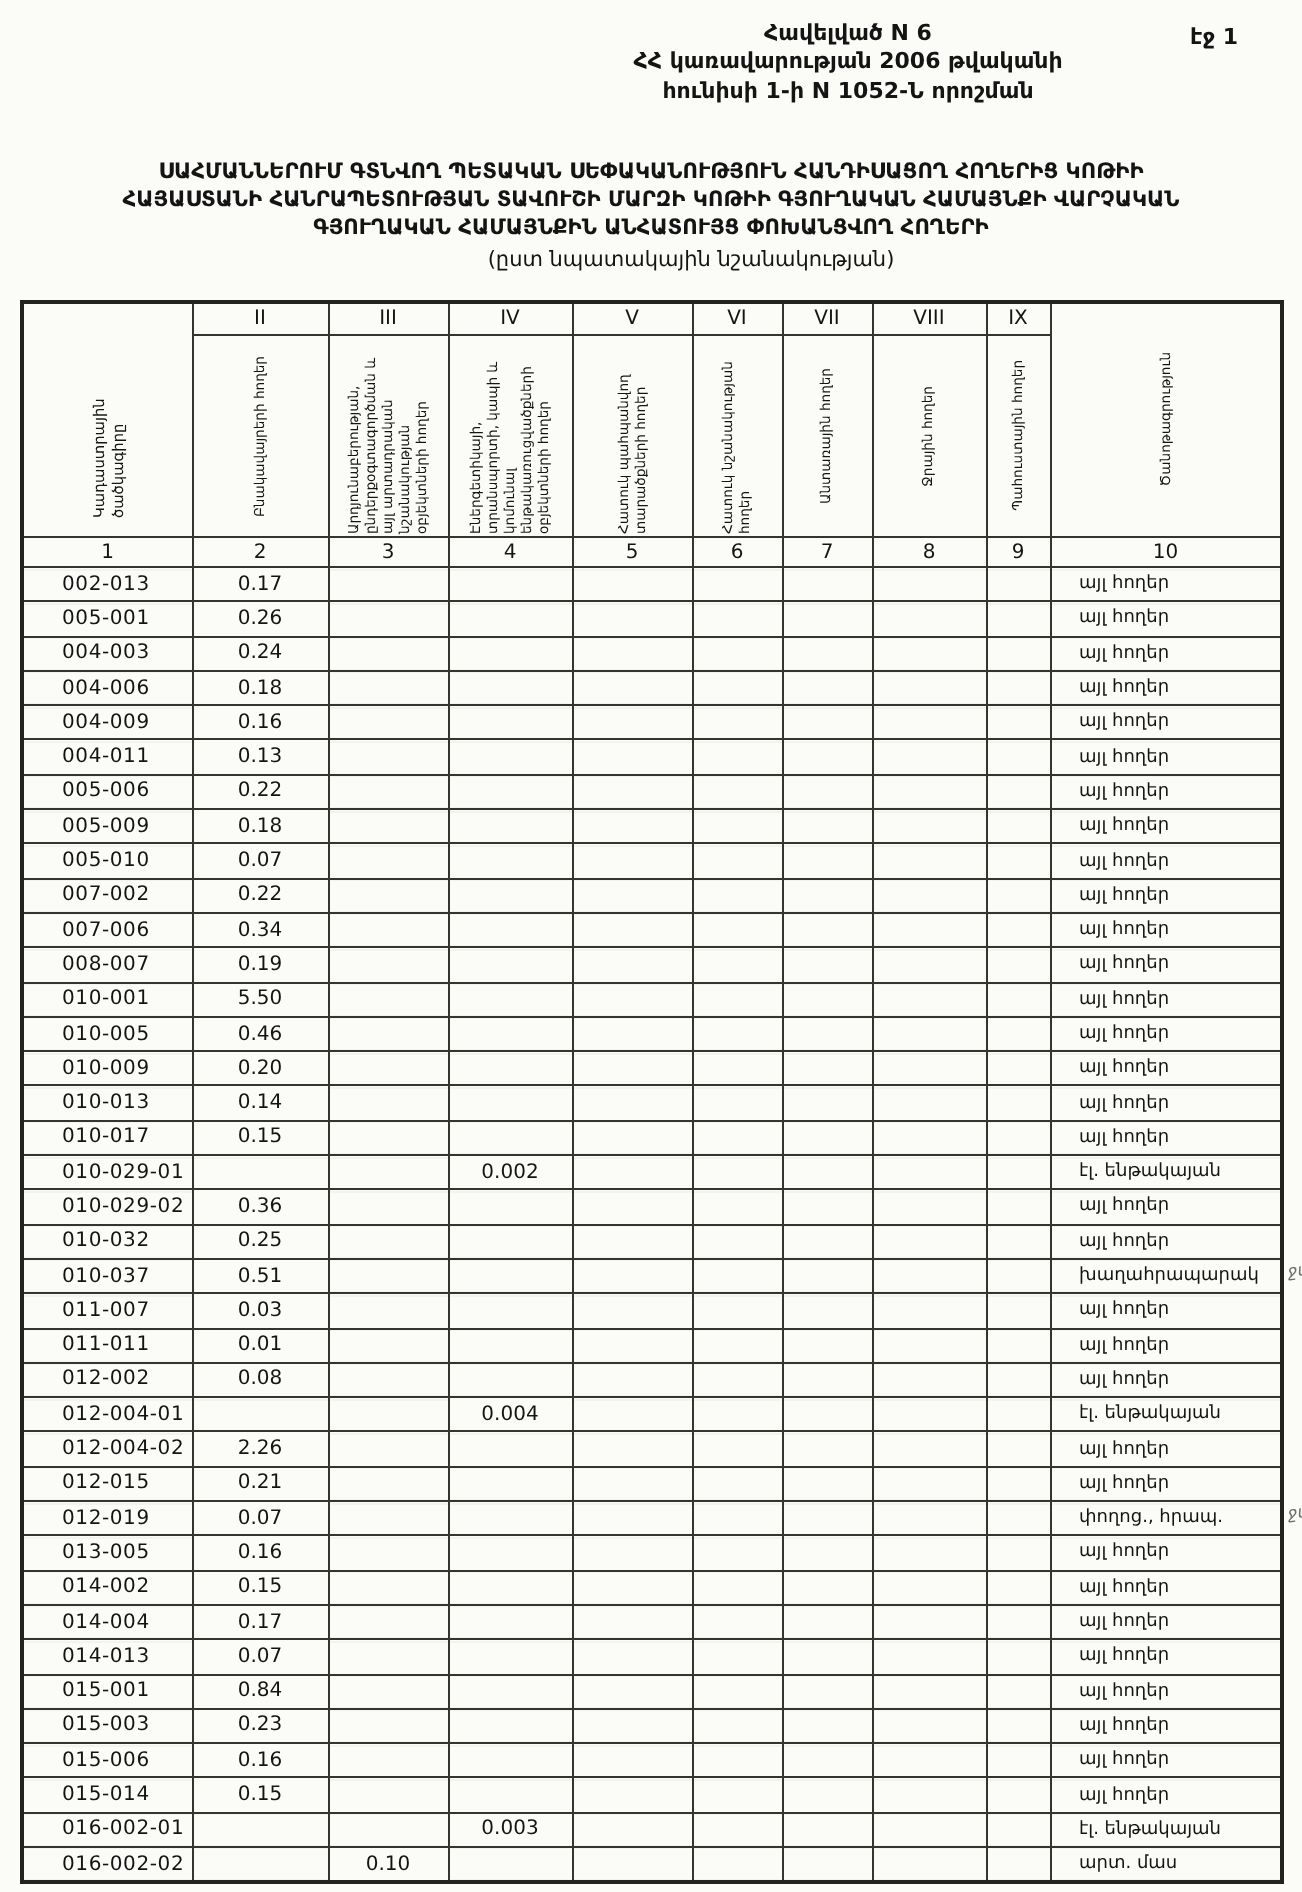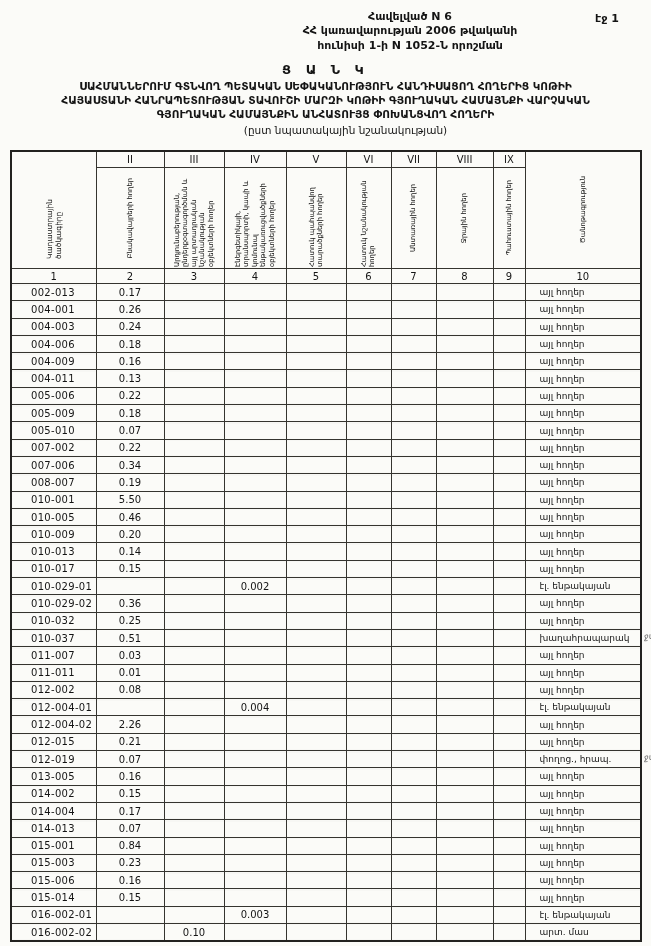--- a/index.html
+++ b/index.html
@@ -8,21 +8,21 @@
     background:#fbfbf8;
     color:#141414;
     font-family:"DejaVu Sans", sans-serif;
     position:relative;
     -webkit-font-smoothing:antialiased;
   }
   .page{position:relative;width:651px;height:946px;overflow:hidden;}
 
   
   .appendix{
-    position:absolute;top:10px;left:245px;width:330px;
+    position:absolute;top:10px;left:259px;width:330px;
     text-align:center;font-weight:bold;font-size:11px;line-height:1.3;
   }
   .page-label{
     position:absolute;top:12px;right:32px;
     font-weight:bold;font-size:11px;
   }
   .heading{
     position:absolute;top:62px;left:0;width:100%;
     text-align:center;font-weight:bold;font-size:13px;letter-spacing:5px;
   }
@@ -84,21 +84,20 @@
 
 <div class="page">
 
   <div class="appendix">
     <div>Հավելված N 6</div>
     <div>ՀՀ կառավարության 2006 թվականի</div>
     <div>հունիսի 1-ի N 1052-Ն որոշման</div>
   </div>
   <div class="page-label">էջ 1</div>
 
-  <div class="heading">Ց Ա Ն Կ</div>
 
   <div class="title-lines">
     <div>ՍԱՀՄԱՆՆԵՐՈՒՄ ԳՏՆՎՈՂ ՊԵՏԱԿԱՆ ՍԵՓԱԿԱՆՈՒԹՅՈՒՆ ՀԱՆԴԻՍԱՑՈՂ ՀՈՂԵՐԻՑ ԿՈԹԻԻ</div>
     <div>ՀԱՅԱՍՏԱՆԻ ՀԱՆՐԱՊԵՏՈՒԹՅԱՆ ՏԱՎՈՒՇԻ ՄԱՐԶԻ ԿՈԹԻԻ ԳՅՈՒՂԱԿԱՆ ՀԱՄԱՅՆՔԻ ՎԱՐՉԱԿԱՆ</div>
     <div>ԳՅՈՒՂԱԿԱՆ ՀԱՄԱՅՆՔԻՆ ԱՆՀԱՏՈՒՅՑ ՓՈԽԱՆՑՎՈՂ ՀՈՂԵՐԻ</div>
   </div>
   <div class="subtitle">(ըստ նպատակային նշանակության)</div>
 
   <table class="t">
     <colgroup>
@@ -176,21 +175,21 @@
           <td class="val"></td>
           <td class="val"></td>
           <td class="val"></td>
           <td class="val"></td>
           <td class="val"></td>
           <td class="val"></td>
           <td class="val"></td>
           <td class="note">այլ հողեր</td>
         </tr>
         <tr>
-          <td class="code">004-001</td>
+          <td class="code">005-001</td>
           <td class="val">0.26</td>
           <td class="val"></td>
           <td class="val"></td>
           <td class="val"></td>
           <td class="val"></td>
           <td class="val"></td>
           <td class="val"></td>
           <td class="val"></td>
           <td class="note">այլ հողեր</td>
         </tr>

